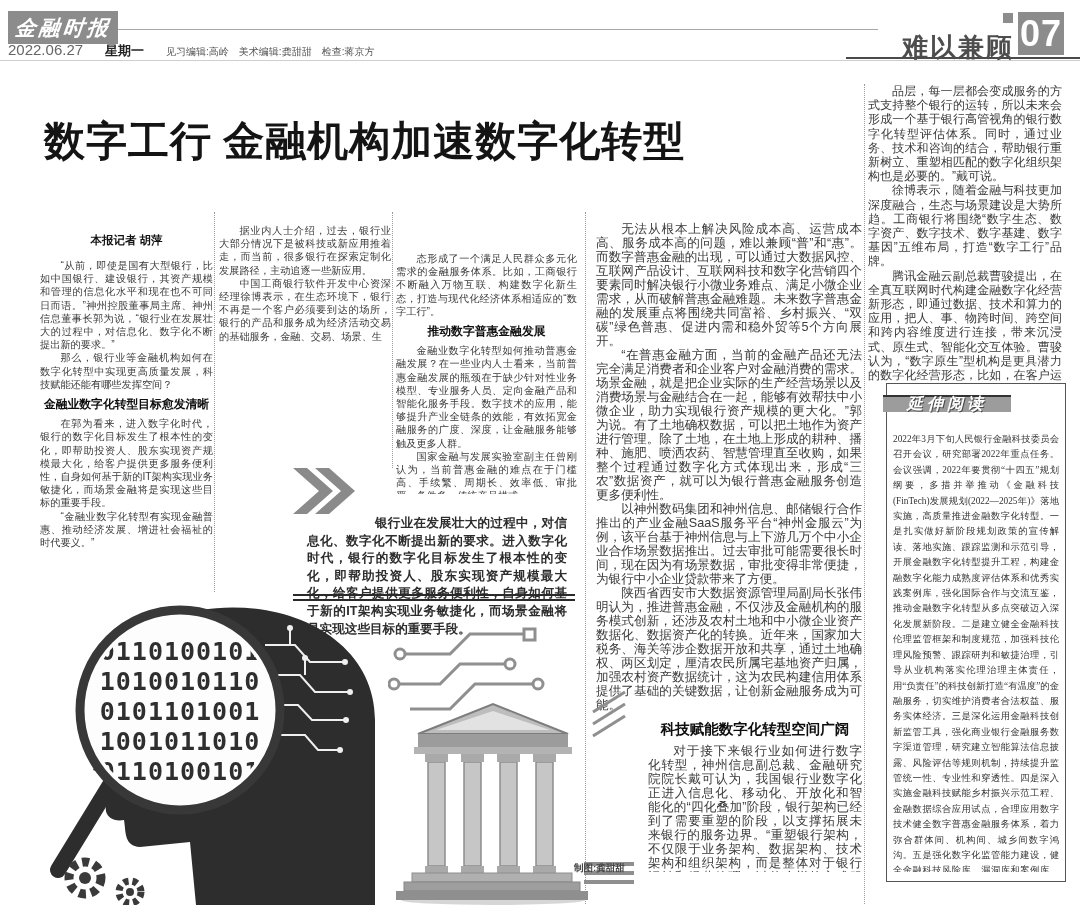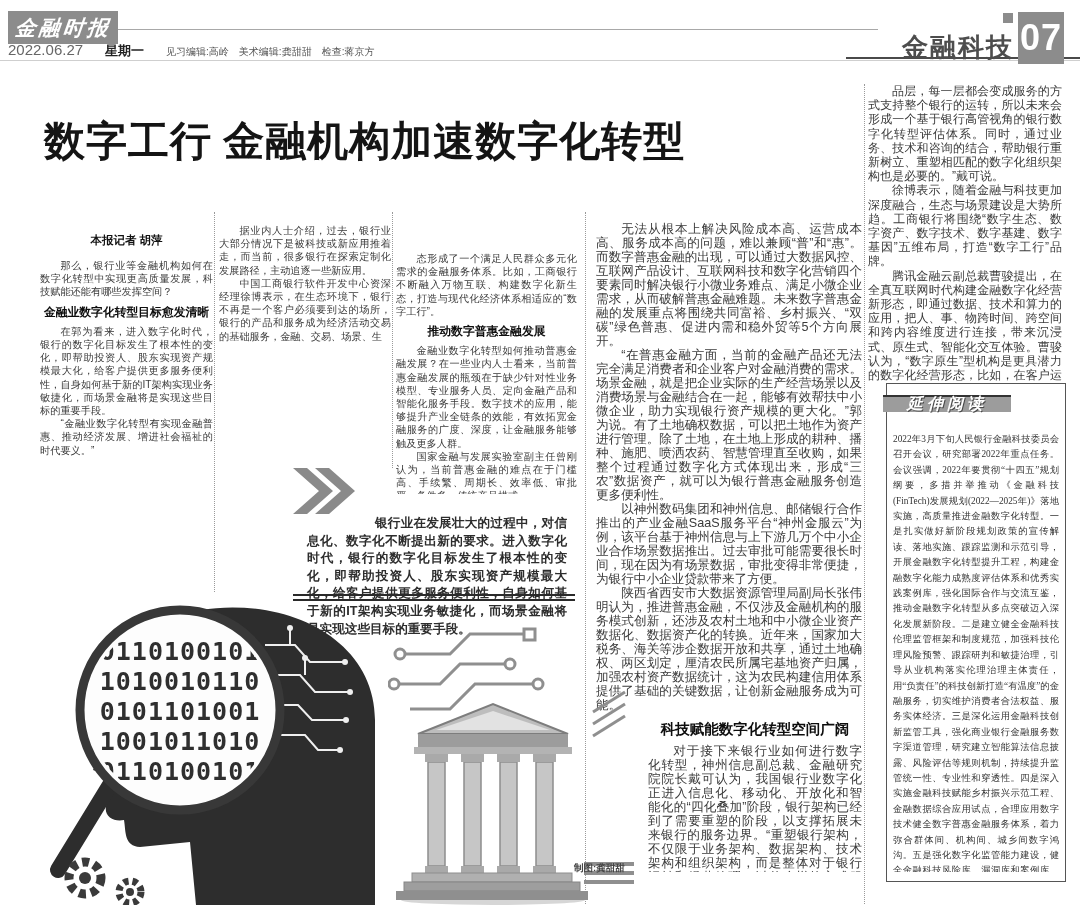--- a/index.html
+++ b/index.html
@@ -14,21 +14,21 @@
     font-weight:bold;font-size:21px;letter-spacing:3px;transform:skewX(-6deg);}
   .hline1{left:118px;top:29px;width:760px;height:1px;background:#a8a8a8;}
   .hline2{left:0;top:60px;width:1080px;height:1px;background:#cfcfcf;}
   .hline3{left:846px;top:57px;width:234px;height:2px;background:#4a4a4a;}
   .date-row{left:8px;top:41px;height:18px;display:flex;align-items:baseline;gap:22px;white-space:nowrap;}
   .date{font-size:15px;color:#666;}
   .weekday{font-size:13px;font-weight:bold;color:#222;}
   .staff{font-size:10px;color:#555;}
   .section-title{left:876px;top:30px;width:138px;font-size:26px;font-weight:600;
     color:#4d4d4d;letter-spacing:2px;text-align:right;}
-  .pageno-block{left:1018px;top:12px;width:46px;height:52px;background:#8c8c8c;
+  .pageno-block{left:1018px;top:12px;width:46px;height:43px;background:#8c8c8c;
     display:flex;align-items:center;justify-content:center;}
   .pageno{color:#fff;font-size:36px;font-weight:bold;letter-spacing:1px;}
   .pageno-dot{left:1003px;top:13px;width:10px;height:10px;background:#8c8c8c;}
 
   
   .headline{left:44px;top:114px;width:640px;font-family:"Liberation Serif",serif;
     font-weight:900;font-size:41px;color:#141414;letter-spacing:1px;white-space:nowrap;}
 
   
   .byline{left:40px;top:233px;width:173px;text-align:center;font-size:11.5px;font-weight:bold;color:#111;}
@@ -86,35 +86,36 @@
     <span class="logo-text">金融时报</span>
   </div>
   <div class="abs hline1"></div>
   <div class="abs date-row">
     <span class="date">2022.06.27</span>
     <span class="weekday">星期一</span>
     <span class="staff">见习编辑:高岭　美术编辑:龚甜甜　检查:蒋京方</span>
   </div>
   <div class="abs hline2"></div>
   <div class="abs hline3"></div>
-  <div class="abs section-title">金融科技</div>
+  <div class="abs section-title">难以兼顾</div>
   <div class="abs pageno-dot"></div>
   <div class="abs pageno-block">
     <span class="pageno">07</span>
   </div>
 
   <div class="abs headline">数字工行 金融机构加速数字化转型</div>
   <div class="abs byline">本报记者 胡萍</div>
 
   <div class="abs vsep vsep1"></div>
   <div class="abs vsep vsep2"></div>
   <div class="abs vsep vsep3"></div>
   <div class="abs vsep vsep4"></div>
 
   <div class="abs coltext col1">
+    <p>“从前，即使是国有大型银行，比如中国银行、建设银行，其资产规模和管理的信息化水平和现在也不可同日而语。”神州控股董事局主席、神州信息董事长郭为说，“银行业在发展壮大的过程中，对信息化、数字化不断提出新的要求。”</p>
     <p>那么，银行业等金融机构如何在数字化转型中实现更高质量发展，科技赋能还能有哪些发挥空间？</p>
     <p class="subhead">金融业数字化转型目标愈发清晰</p>
     <p>在郭为看来，进入数字化时代，银行的数字化目标发生了根本性的变化，即帮助投资人、股东实现资产规模最大化，给客户提供更多服务便利性，自身如何基于新的IT架构实现业务敏捷化，而场景金融将是实现这些目标的重要手段。</p>
     <p>“金融业数字化转型有实现金融普惠、推动经济发展、增进社会福祉的时代要义。”</p>
   </div>
 
   <div class="abs coltext col2">
     <p>据业内人士介绍，过去，银行业大部分情况下是被科技或新应用推着走，而当前，很多银行在探索定制化发展路径，主动追逐一些新应用。</p>
     <p>中国工商银行软件开发中心资深经理徐博表示，在生态环境下，银行不再是一个客户必须要到达的场所，银行的产品和服务成为经济活动交易的基础服务，金融、交易、场景、生</p>
   </div>

